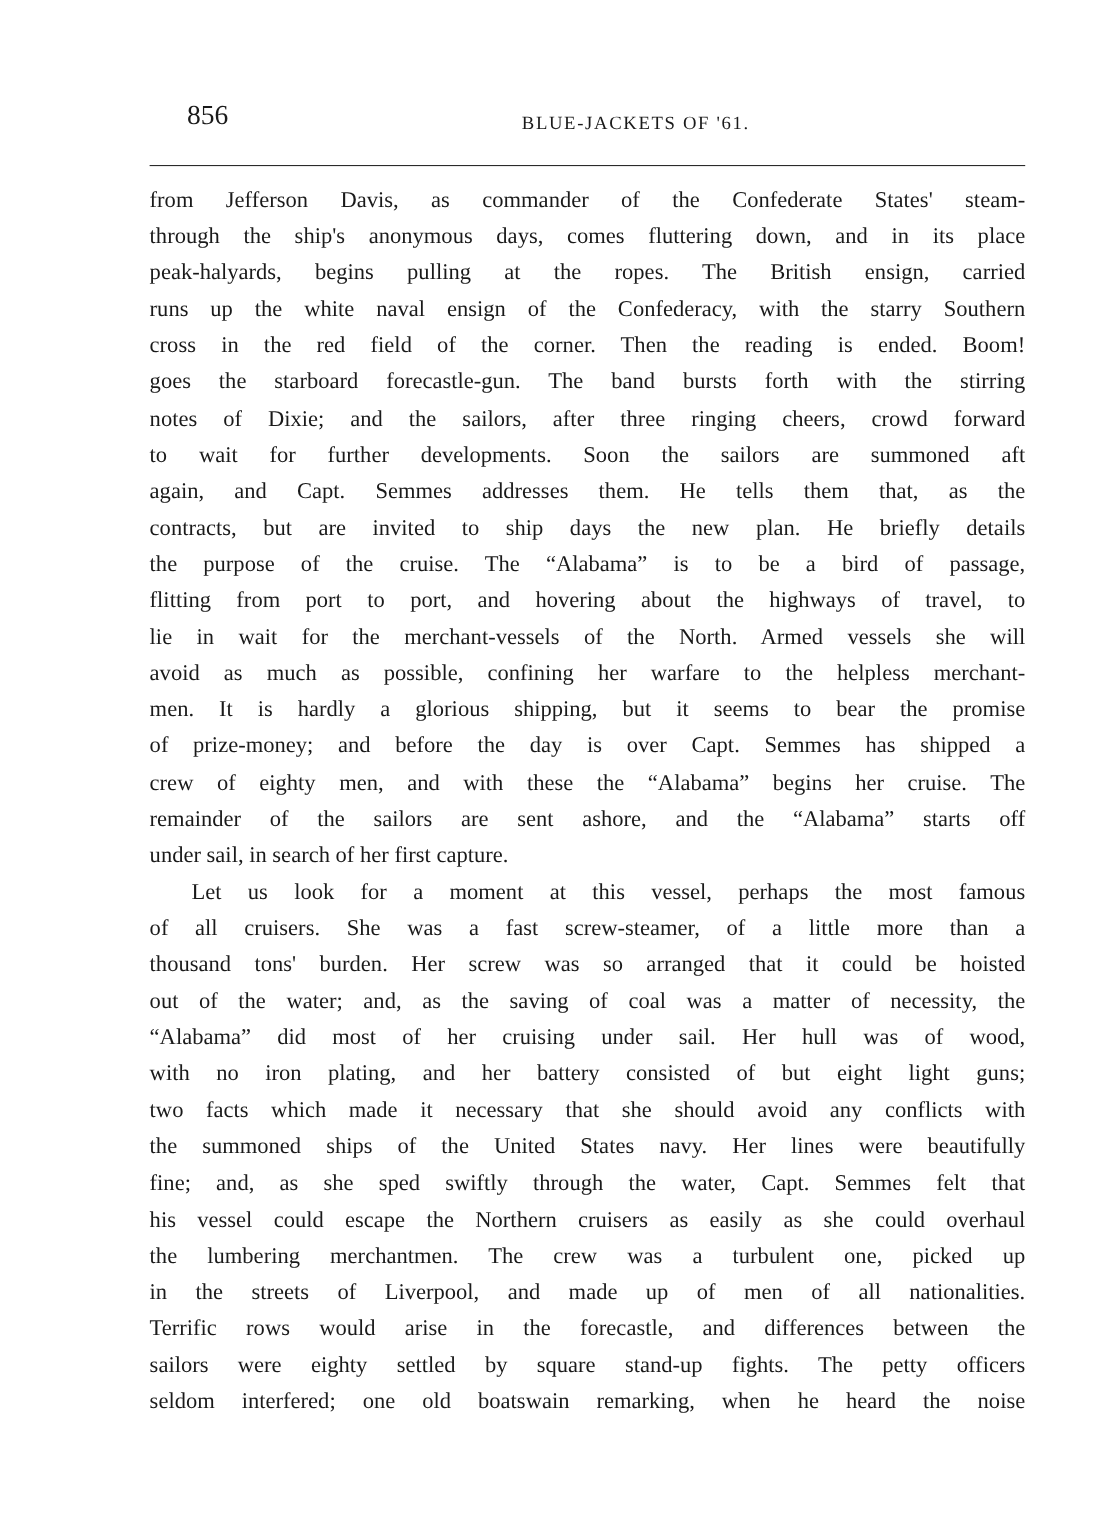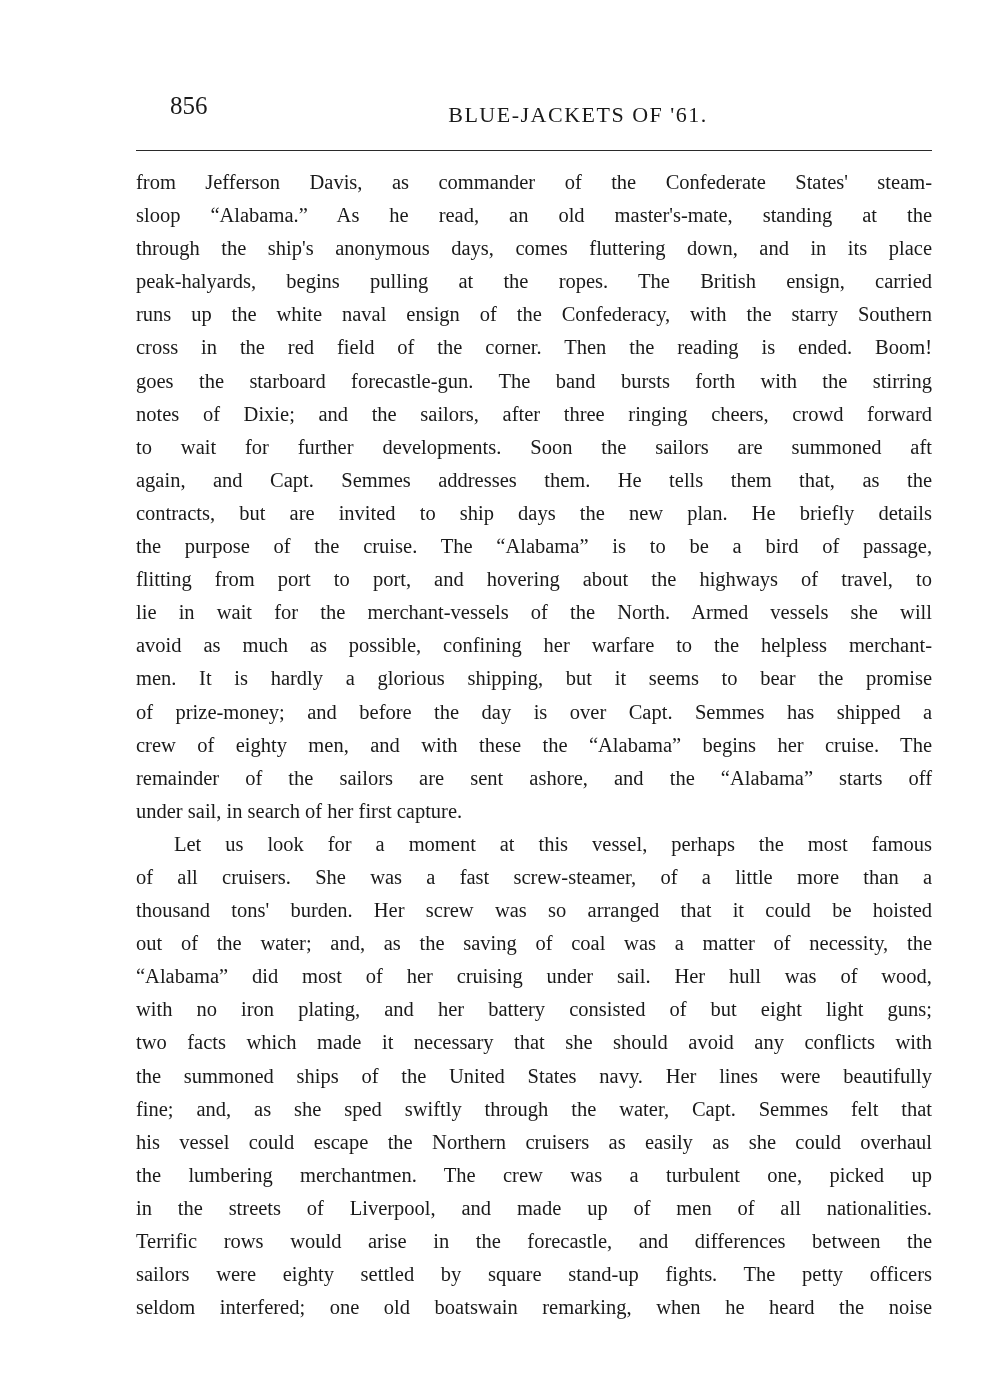--- a/index.html
+++ b/index.html
@@ -29,21 +29,21 @@
       top: 0;
       font-size: 25px;
       letter-spacing: 0px;
     }
     .running-title {
       position: absolute;
       left: 0;
       right: 0;
       top: 10px;
       text-align: center;
-      font-size: 22px;
+      font-size: 17px;
       letter-spacing: 1.5px;
       padding-left: 20px;
     }
     .header-rule {
       position: absolute;
       left: 136px;
       top: 150px;
       width: 796px;
       height: 0;
       border-top: 1.5px solid #2a2a2a;
@@ -75,21 +75,20 @@
 
 <div class="page-header">
   <span class="page-number">856</span>
   <span class="running-title">BLUE-JACKETS OF '61.</span>
 </div>
 <div class="header-rule"></div>
 
 <div class="text-column">
 
   <span class="line">from Jefferson Davis, as commander of the Confederate States' steam-</span>
-  <span class="line">sloop “Alabama.”  As he read, an old master's-mate, standing at the</span>
   <span class="line">through the ship's anonymous days, comes fluttering down, and in its place</span>
   <span class="line">peak-halyards, begins pulling at the ropes.  The British ensign, carried</span>
   <span class="line">runs up the white naval ensign of the Confederacy, with the starry Southern</span>
   <span class="line">cross in the red field of the corner.  Then the reading is ended.  Boom!</span>
   <span class="line">goes the starboard forecastle-gun.  The band bursts forth with the stirring</span>
   <span class="line">notes of Dixie; and the sailors, after three ringing cheers, crowd forward</span>
   <span class="line">to wait for further developments.  Soon the sailors are summoned aft</span>
   <span class="line">again, and Capt. Semmes addresses them.  He tells them that, as the</span>
   <span class="line">contracts, but are invited to ship days the new plan.  He briefly details</span>
   <span class="line">the purpose of the cruise.  The “Alabama” is to be a bird of passage,</span>

